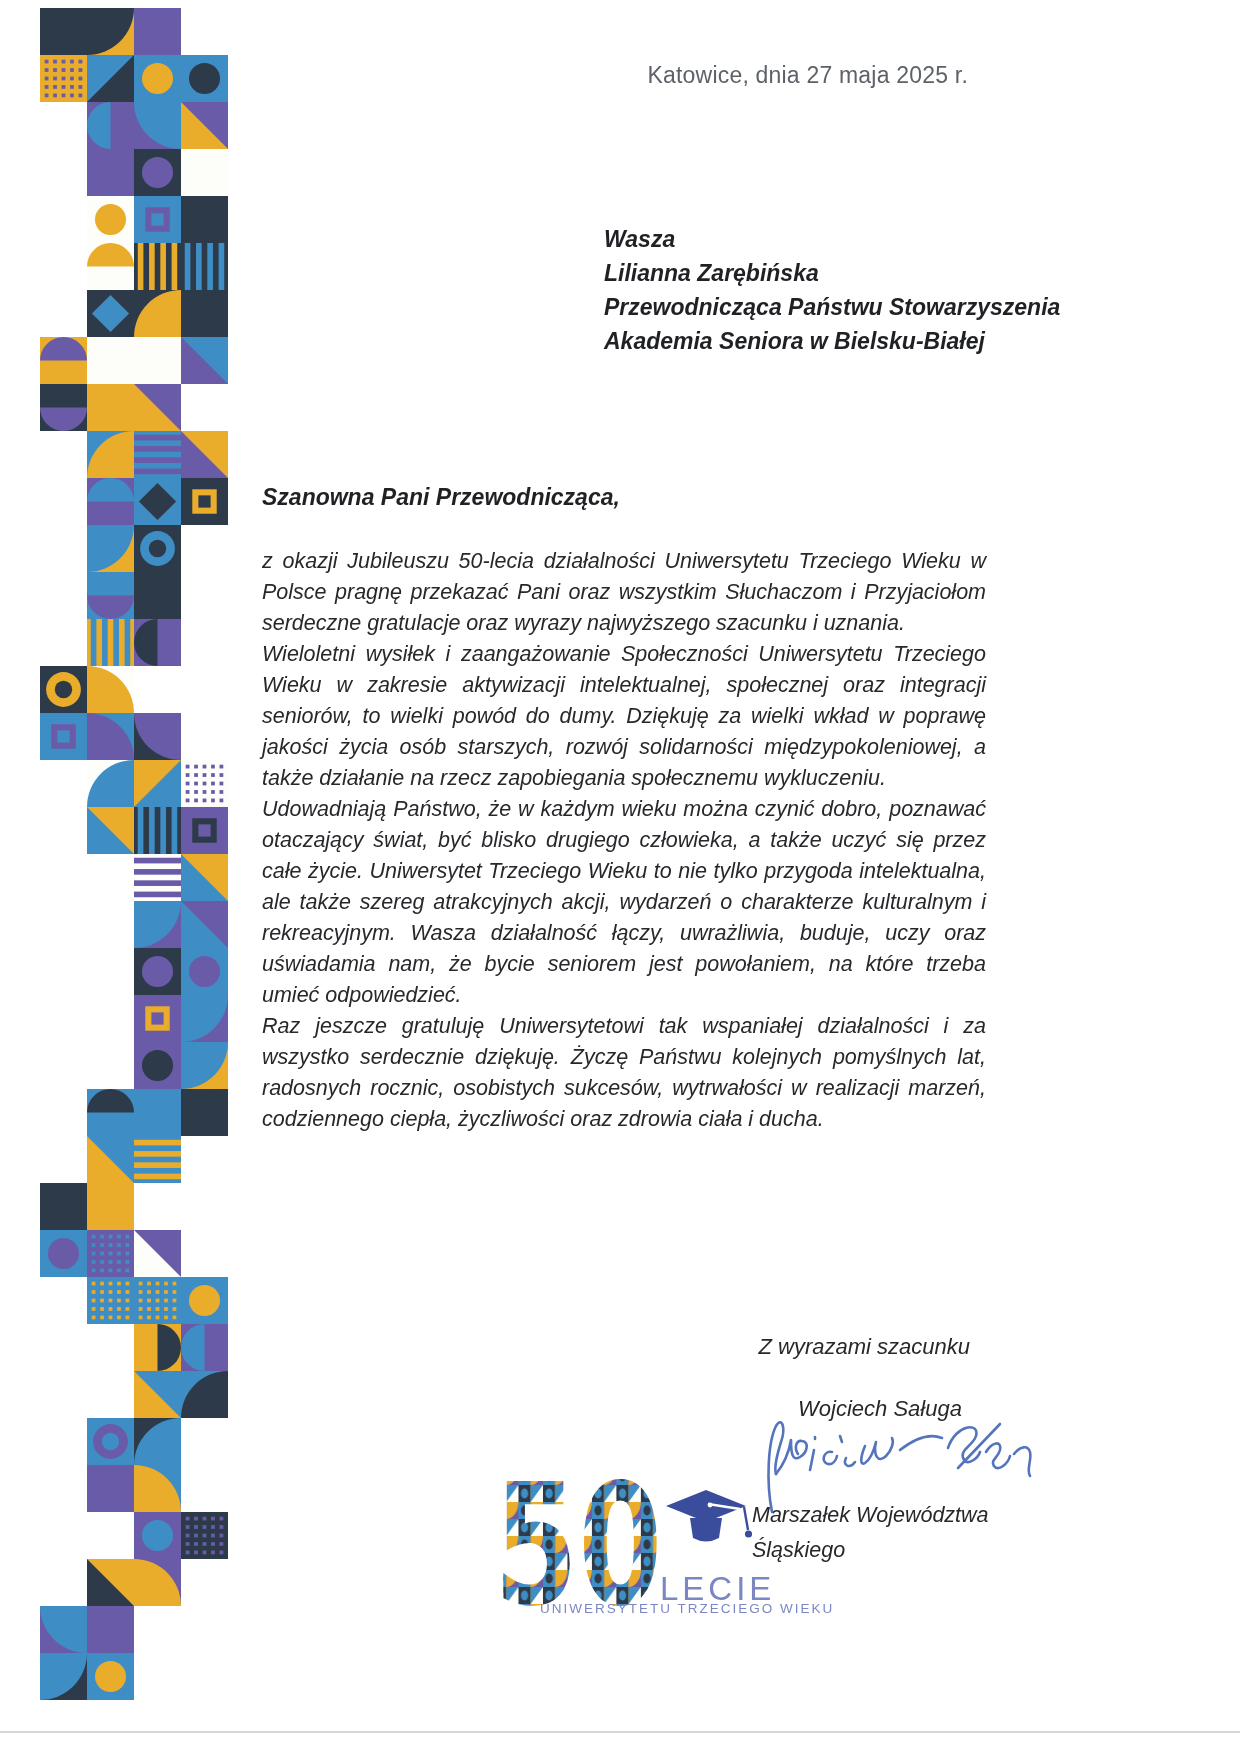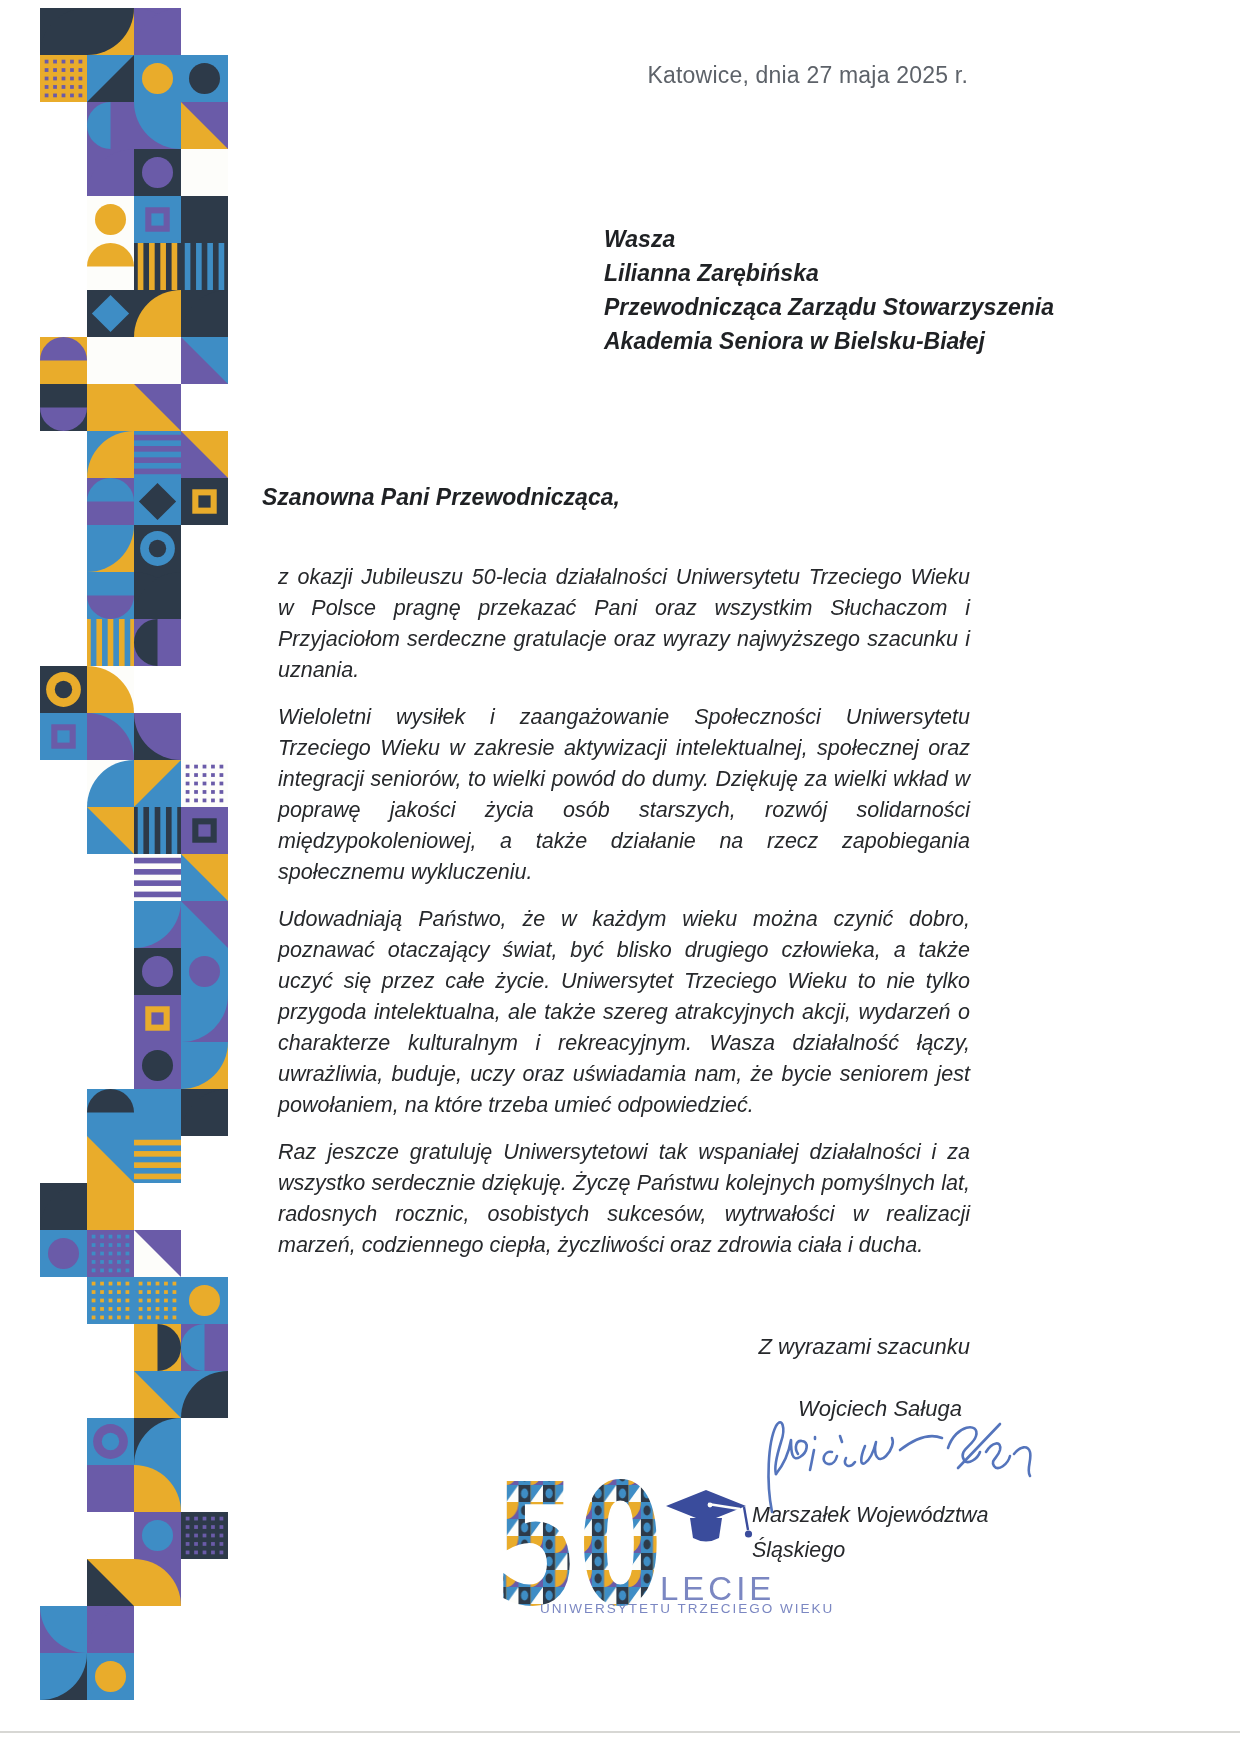--- a/index.html
+++ b/index.html
@@ -23,21 +23,21 @@
     color:#1f2124;
   }
   .salutation{
     position:absolute;left:262px;top:484px;
     font-size:23px;font-weight:bold;font-style:italic;color:#1f2124;
   }
   .body-text{
     position:absolute;left:262px;top:546px;width:724px;
     font-size:21.5px;line-height:31px;font-style:italic;color:#26282b;
   }
-  .body-text p{margin:16px;text-align:justify;}
+  .body-text p{margin:0;text-align:justify;}
   .closing{
     position:absolute;top:1334px;right:270px;
     font-size:22px;font-style:italic;color:#26282b;
   }
   .signer-name{
     position:absolute;left:760px;top:1396px;width:240px;text-align:center;
     font-size:22px;font-style:italic;color:#26282b;
   }
   .signature{position:absolute;left:752px;top:1408px;z-index:3;pointer-events:none;}
   .signer-title{
@@ -423,21 +423,21 @@
       <path d="M87,1653 A47,47 0 0 1 40,1700 L40,1653 Z" fill="#3e8dc5" transform="rotate(0 63.5 1676.5)"></path>
       <rect x="87" y="1653" width="47" height="47" fill="#3e8dc5"></rect>
       <circle cx="110.5" cy="1676.5" r="15.510000000000002" fill="#e9ac2b"></circle>
     </svg>
 
   <div class="place-date">Katowice, dnia 27 maja 2025 r.</div>
 
   <div class="recipient">
     <div>Wasza</div>
     <div>Lilianna Zarębińska</div>
-    <div>Przewodnicząca Zarządu Stowarzyszenia</div>
+    <div>Przewodnicząca Państwu Stowarzyszenia</div>
     <div>Akademia Seniora w Bielsku-Białej</div>
   </div>
 
   <div class="salutation">Szanowna Pani Przewodnicząca,</div>
 
   <div class="body-text">
     <p>z okazji Jubileuszu 50-lecia działalności Uniwersytetu Trzeciego Wieku w Polsce pragnę przekazać Pani oraz wszystkim Słuchaczom i Przyjaciołom serdeczne gratulacje oraz wyrazy najwyższego szacunku i uznania.</p>
     <p>Wieloletni wysiłek i zaangażowanie Społeczności Uniwersytetu Trzeciego Wieku w zakresie aktywizacji intelektualnej, społecznej oraz integracji seniorów, to wielki powód do dumy. Dziękuję za wielki wkład w poprawę jakości życia osób starszych, rozwój solidarności międzypokoleniowej, a także działanie na rzecz zapobiegania społecznemu wykluczeniu.</p>
     <p>Udowadniają Państwo, że w każdym wieku można czynić dobro, poznawać otaczający świat, być blisko drugiego człowieka, a także uczyć się przez całe życie. Uniwersytet Trzeciego Wieku to nie tylko przygoda intelektualna, ale także szereg atrakcyjnych akcji, wydarzeń o charakterze kulturalnym i rekreacyjnym. Wasza działalność łączy, uwrażliwia, buduje, uczy oraz uświadamia nam, że bycie seniorem jest powołaniem, na które trzeba umieć odpowiedzieć.</p>
     <p>Raz jeszcze gratuluję Uniwersytetowi tak wspaniałej działalności i za wszystko serdecznie dziękuję. Życzę Państwu kolejnych pomyślnych lat, radosnych rocznic, osobistych sukcesów, wytrwałości w realizacji marzeń, codziennego ciepła, życzliwości oraz zdrowia ciała i ducha.</p>

